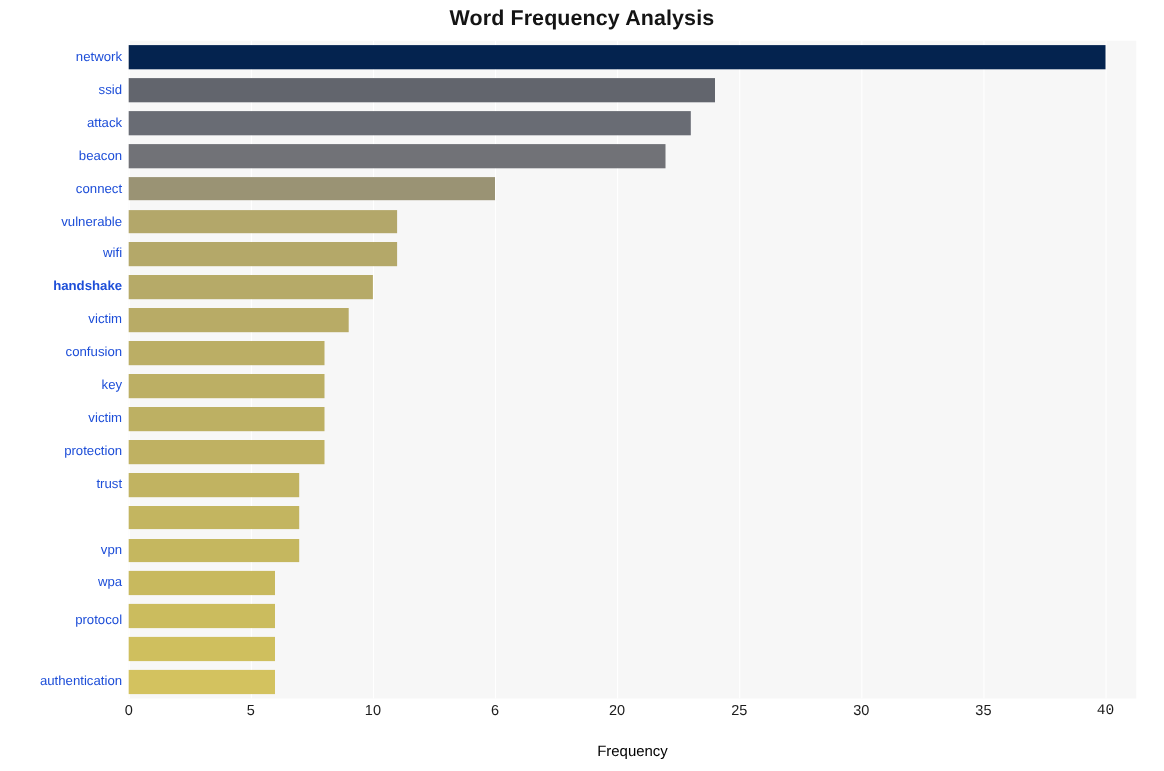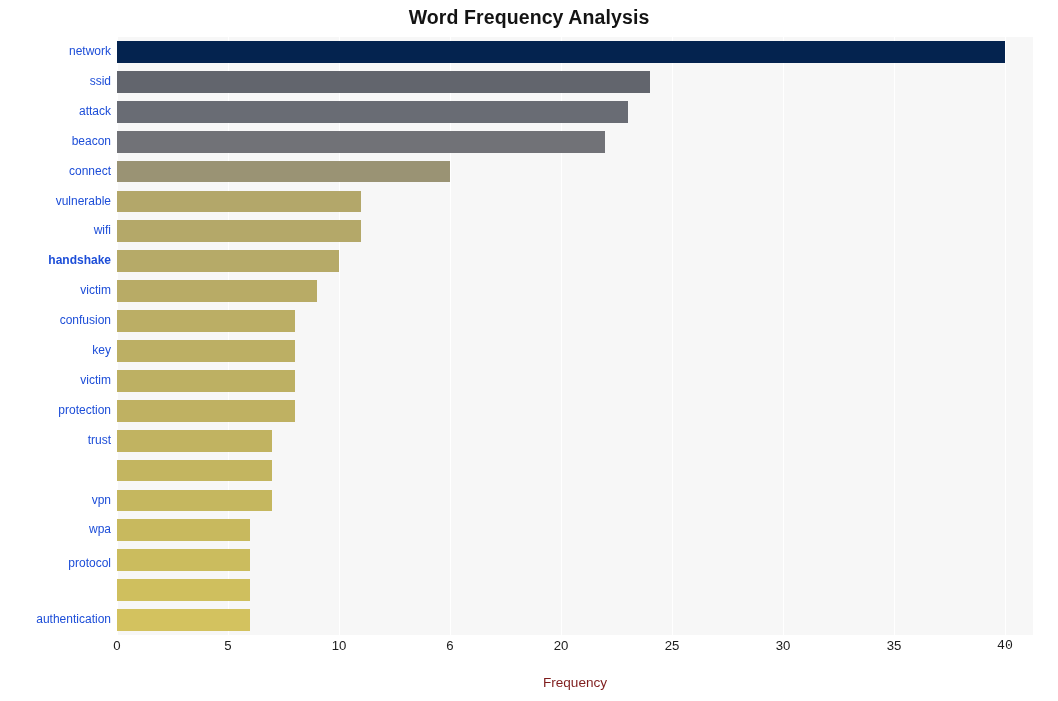--- a/index.html
+++ b/index.html
@@ -112,21 +112,21 @@
     text-align: center;
   }
 
   #xaxis-title {
     position: absolute;
     left: 117px;
     top: 675px;
     width: 916px;
     text-align: center;
     font-size: 13.6px;
-    color: #7f1d1d;
+    color: #000000;
   }
 </style>
 </head>
 <body>
 
 <div id="figure">
 
   <div id="chart-title">Word Frequency Analysis</div>
 
   <div id="plot-area">

